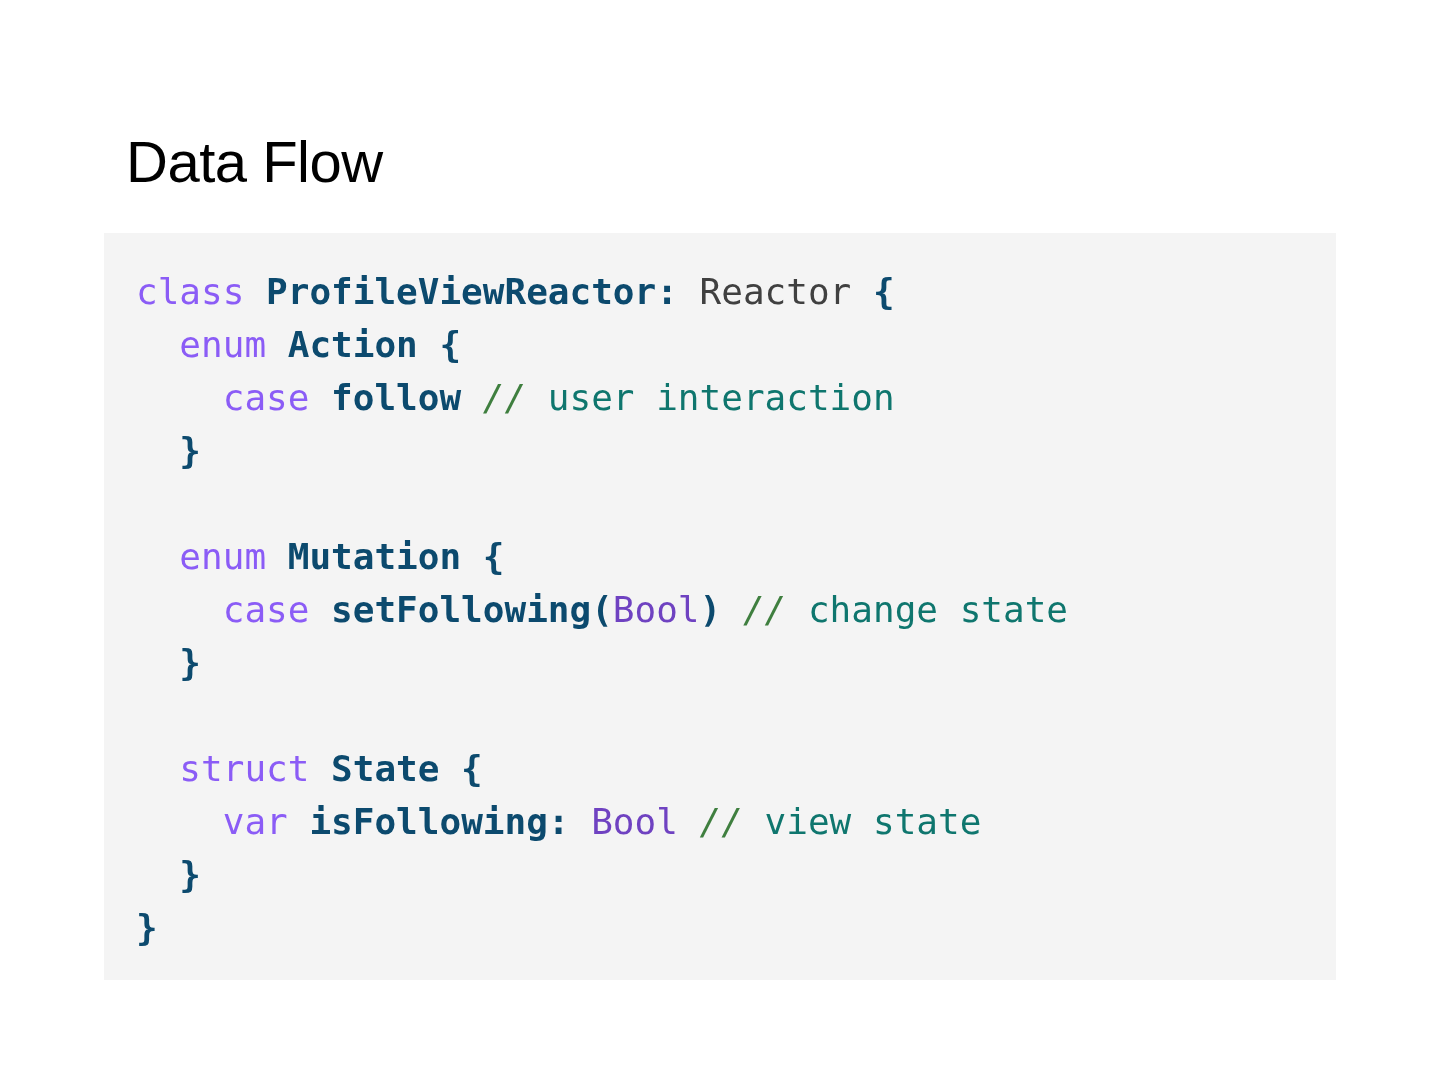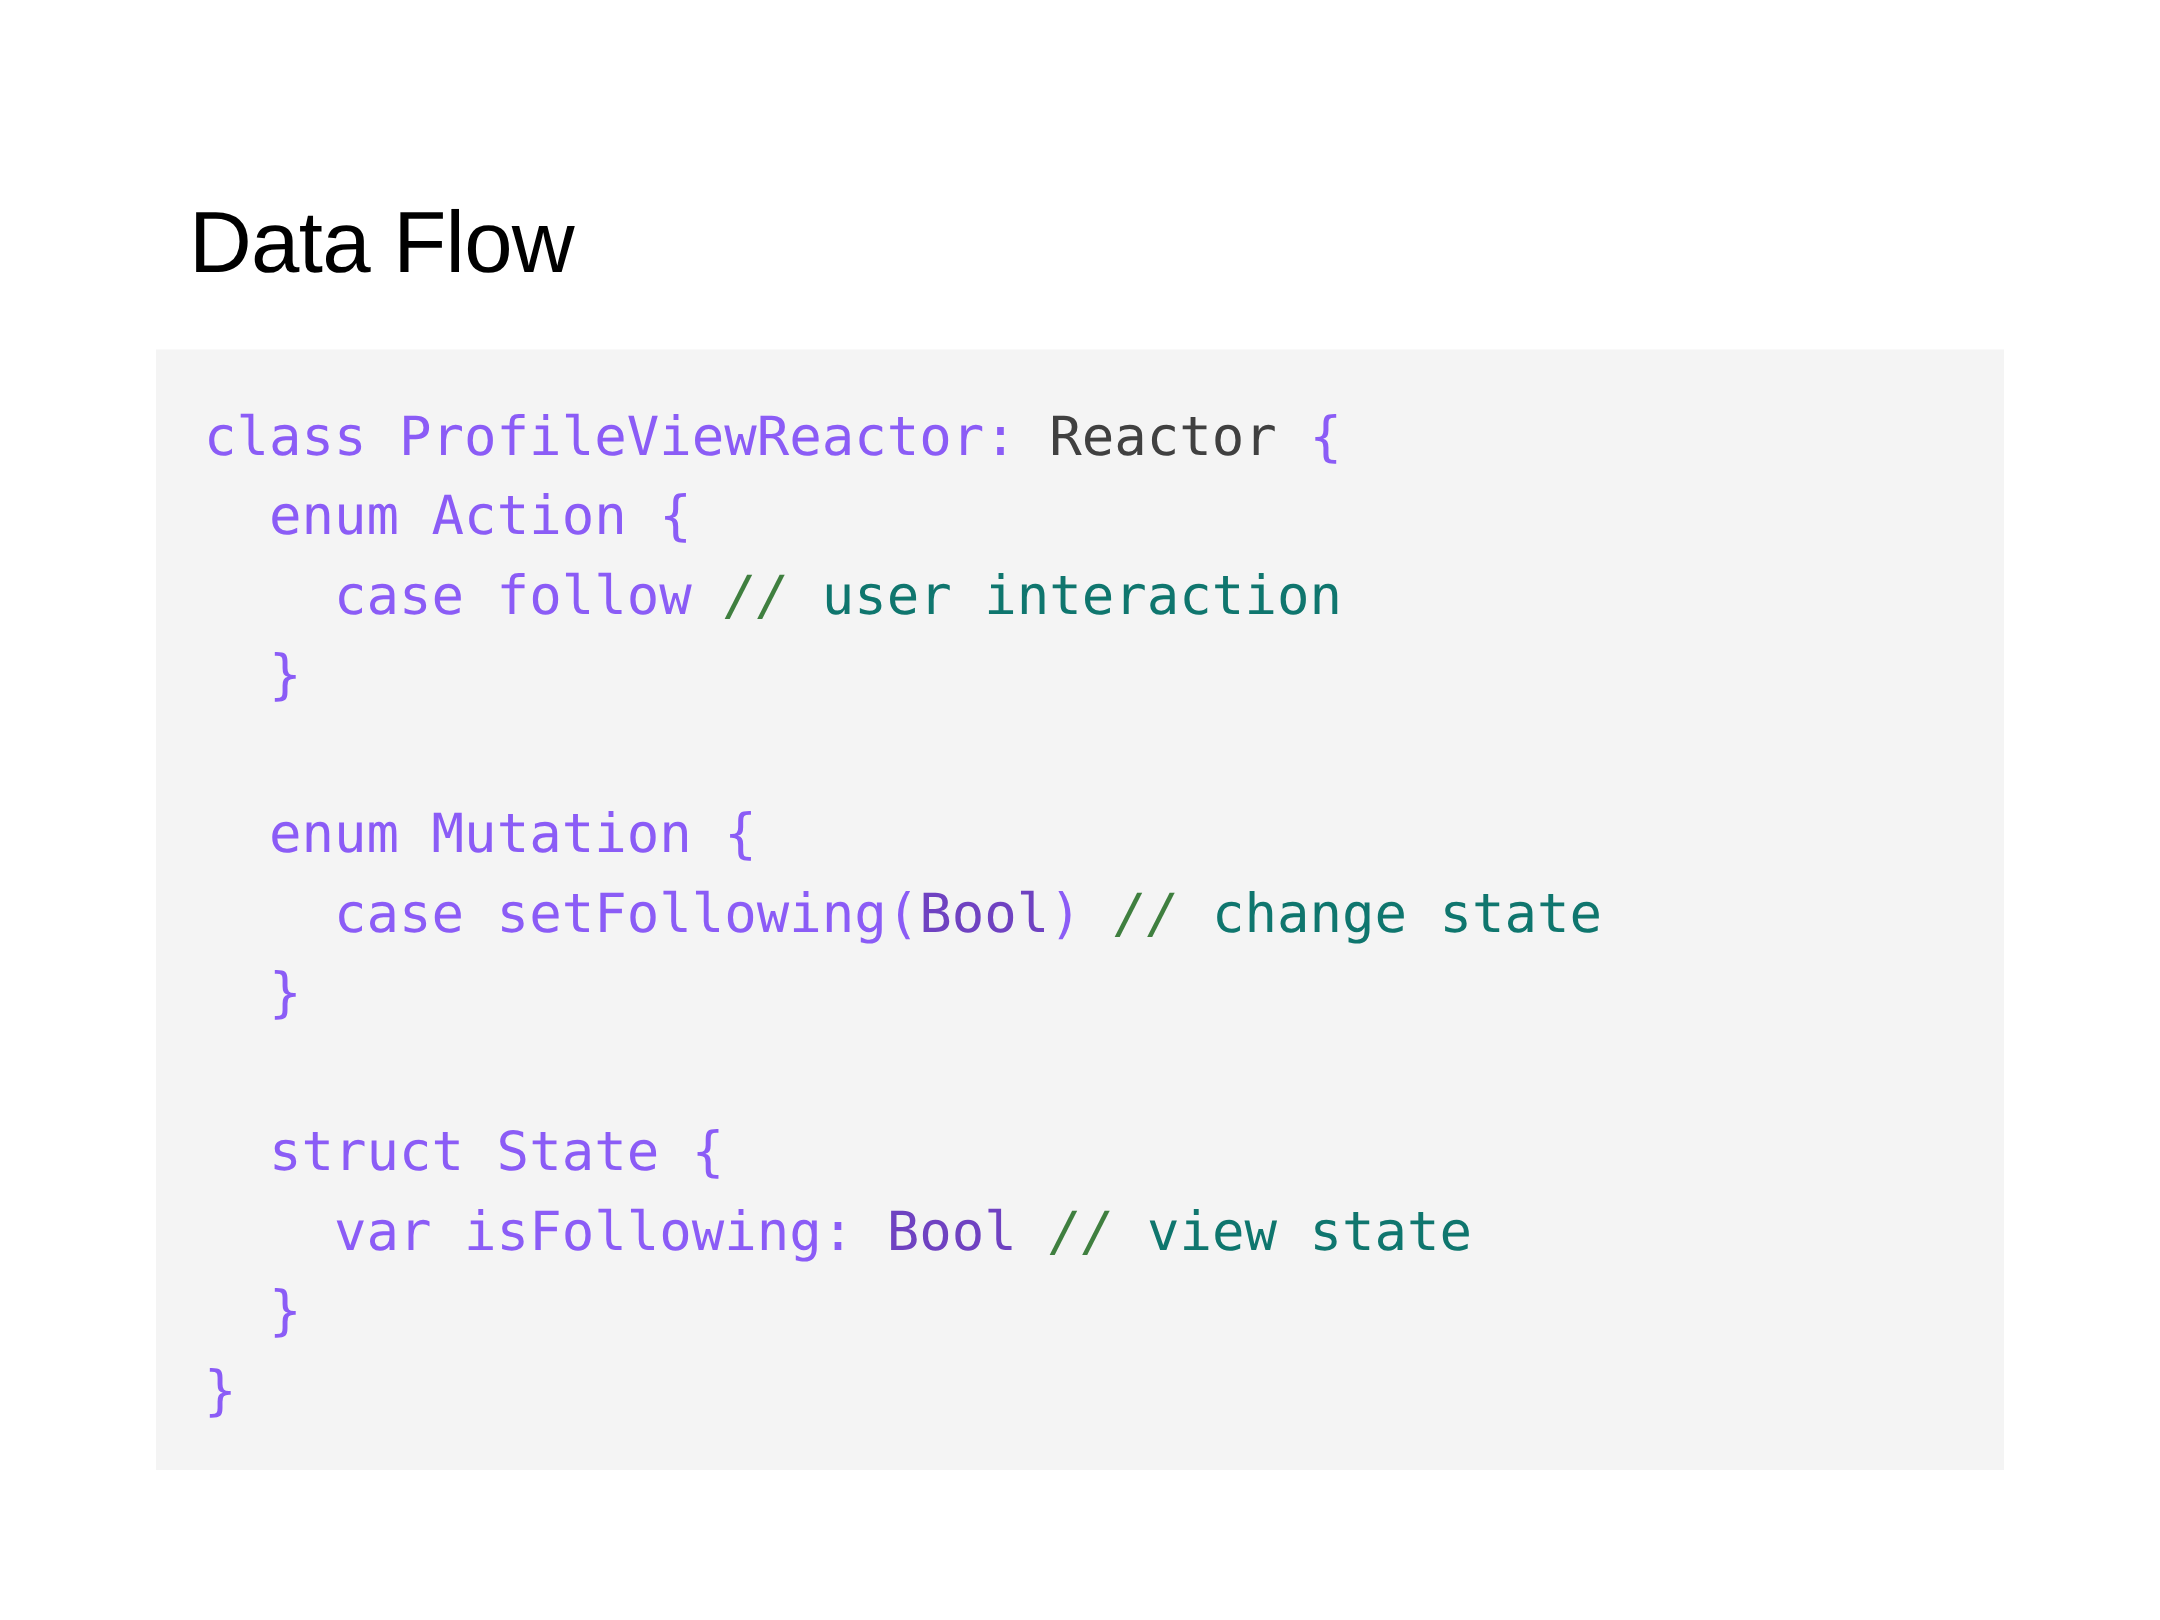--- a/index.html
+++ b/index.html
@@ -55,21 +55,21 @@
   }
   .code-line {
     white-space: pre;
     min-height: 53px;
   }
   .tok-kw       { color: #8b5cf6; }
   .tok-type     { color: #404040; }
   .tok-builtin  { color: #6f42c1; text-align: right; }
   .tok-comment  { color: #0f766e; }
   .tok-comment-slashes { color: #3f7f3f; font-style: italic; }
-  .tok-plain    { color: #8b5cf6; }
+  .tok-plain    { color: #0c4a6e; font-weight: bold; }
 </style>
 </head>
 <body>
 
 <div class="slide">
 
   <h1 class="slide-title">Data Flow</h1>
 
   <div class="code-block">
     <pre class="code-pre"><code id="code-root"><div class="code-line"><span class="tok-kw">class</span><span class="tok-plain"> ProfileViewReactor: </span><span class="tok-type">Reactor</span><span class="tok-plain"> {</span></div><div class="code-line"><span class="tok-plain">  </span><span class="tok-kw">enum</span><span class="tok-plain"> Action {</span></div><div class="code-line"><span class="tok-plain">    </span><span class="tok-kw">case</span><span class="tok-plain"> follow </span><span class="tok-comment-slashes">//</span><span class="tok-comment"> user interaction</span></div><div class="code-line"><span class="tok-plain">  }</span></div><div class="code-line"><span class="tok-plain"></span>​</div><div class="code-line"><span class="tok-plain">  </span><span class="tok-kw">enum</span><span class="tok-plain"> Mutation {</span></div><div class="code-line"><span class="tok-plain">    </span><span class="tok-kw">case</span><span class="tok-plain"> setFollowing(</span><span class="tok-builtin">Bool</span><span class="tok-plain">) </span><span class="tok-comment-slashes">//</span><span class="tok-comment"> change state</span></div><div class="code-line"><span class="tok-plain">  }</span></div><div class="code-line"><span class="tok-plain"></span>​</div><div class="code-line"><span class="tok-plain">  </span><span class="tok-kw">struct</span><span class="tok-plain"> State {</span></div><div class="code-line"><span class="tok-plain">    </span><span class="tok-kw">var</span><span class="tok-plain"> isFollowing: </span><span class="tok-builtin">Bool</span><span class="tok-plain"> </span><span class="tok-comment-slashes">//</span><span class="tok-comment"> view state</span></div><div class="code-line"><span class="tok-plain">  }</span></div><div class="code-line"><span class="tok-plain">}</span></div></code></pre>

